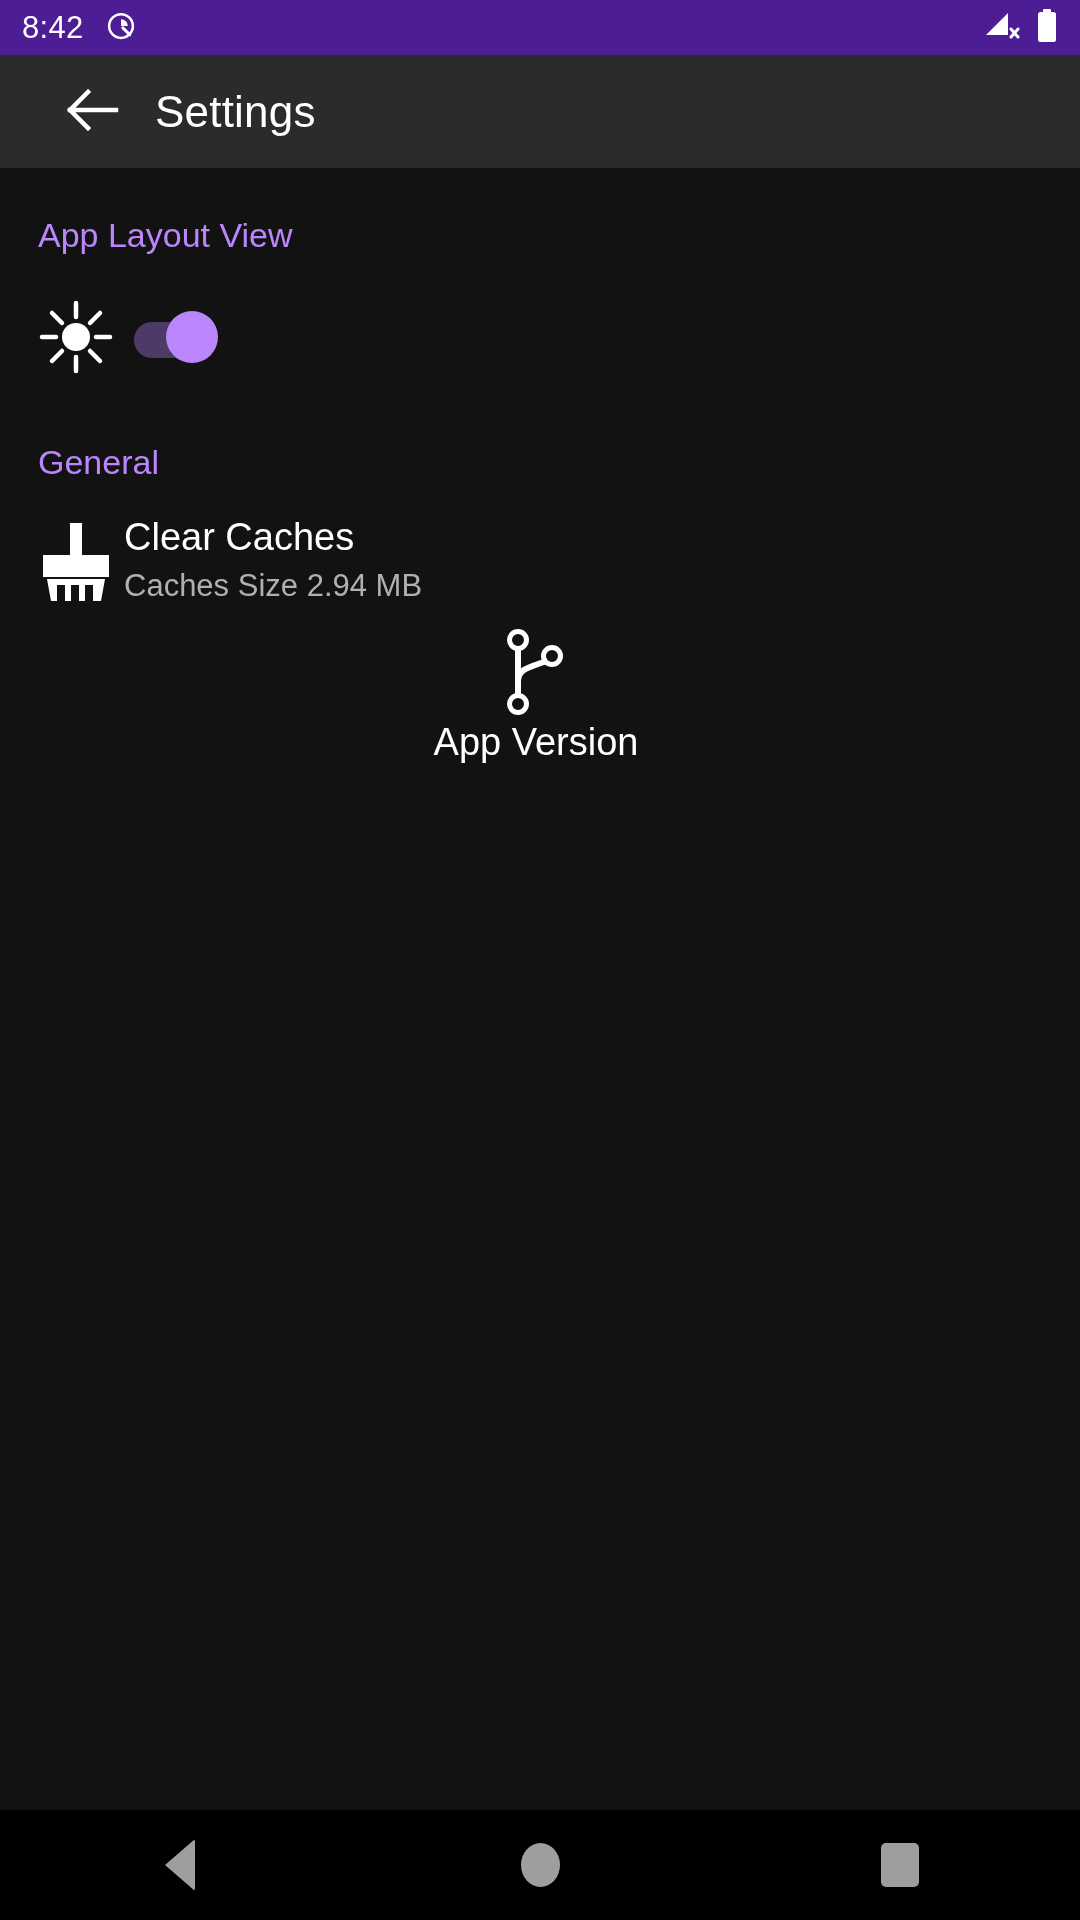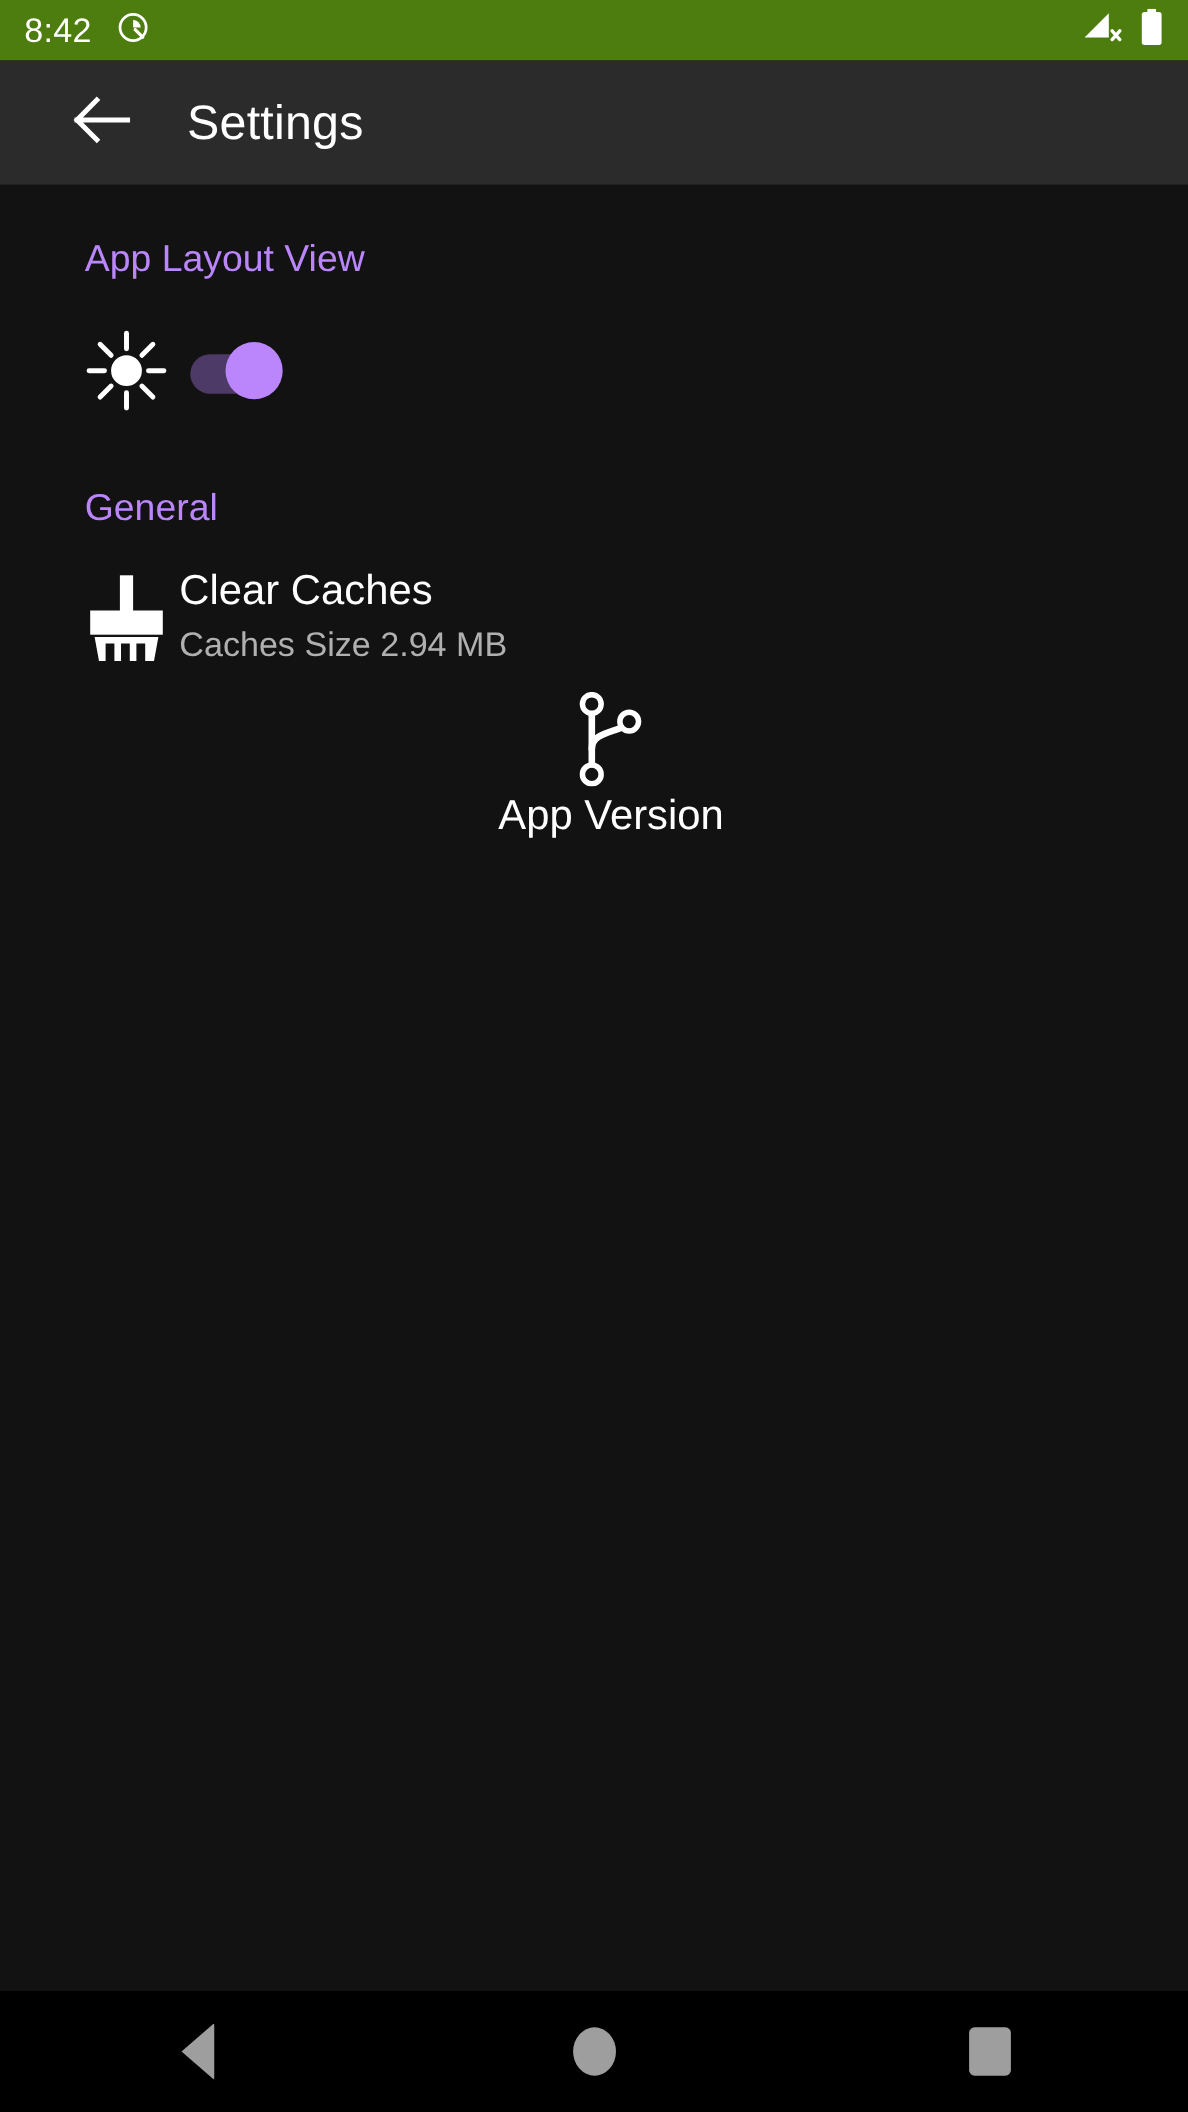--- a/index.html
+++ b/index.html
@@ -7,45 +7,45 @@
     width:1080px; height:1920px;
     background:#000;
     font-family:"Liberation Sans", sans-serif;
     overflow:hidden;
   }
   .phone { position:relative; width:1080px; height:1920px; background:#121212; }
 
   
   .statusbar{
     position:absolute; top:0; left:0; width:1080px; height:55px;
-    background:#4d7c0f; display:flex; align-items:center;
+    background:#4c1d95; display:flex; align-items:center;
     padding:0 22px;
   }
   .sb-clock{ color:#ffffff; font-size:31px; letter-spacing:.3px; }
   .sb-left{ display:flex; align-items:center; gap:22px; }
   .sb-right{ margin-left:auto; display:flex; align-items:center; gap:16px; }
   .sb-icon{ display:block; }
 
   
   .appbar{
     position:absolute; top:55px; left:0; width:1080px; height:113px;
     background:#2b2b2b; display:flex; align-items:center;
   }
   .back-btn{
     width:68px; height:68px; margin-left:58px;
     display:flex; align-items:center; justify-content:center;
   }
   .appbar-title{
-    color:#ffffff; font-size:44px; margin-left:44px; letter-spacing:.2px;
+    color:#ffffff; font-size:44px; margin-left:29px; letter-spacing:.2px;
   }
 
   
   .content{
     position:absolute; top:168px; left:0; width:1080px; bottom:110px;
-    background:#121212; overflow:hidden;padding-left:39px;
+    background:#121212; overflow:hidden;
   }
   .section-header{
     color:#bb86fc; font-size:34px; padding-left:38px;
   }
   .sh-applayout{ padding-top:48px; }
   .sh-theme{ padding-top:48px; }
   .sh-general{ padding-top:46px; }
 
   .row{
     display:flex; align-items:center;

